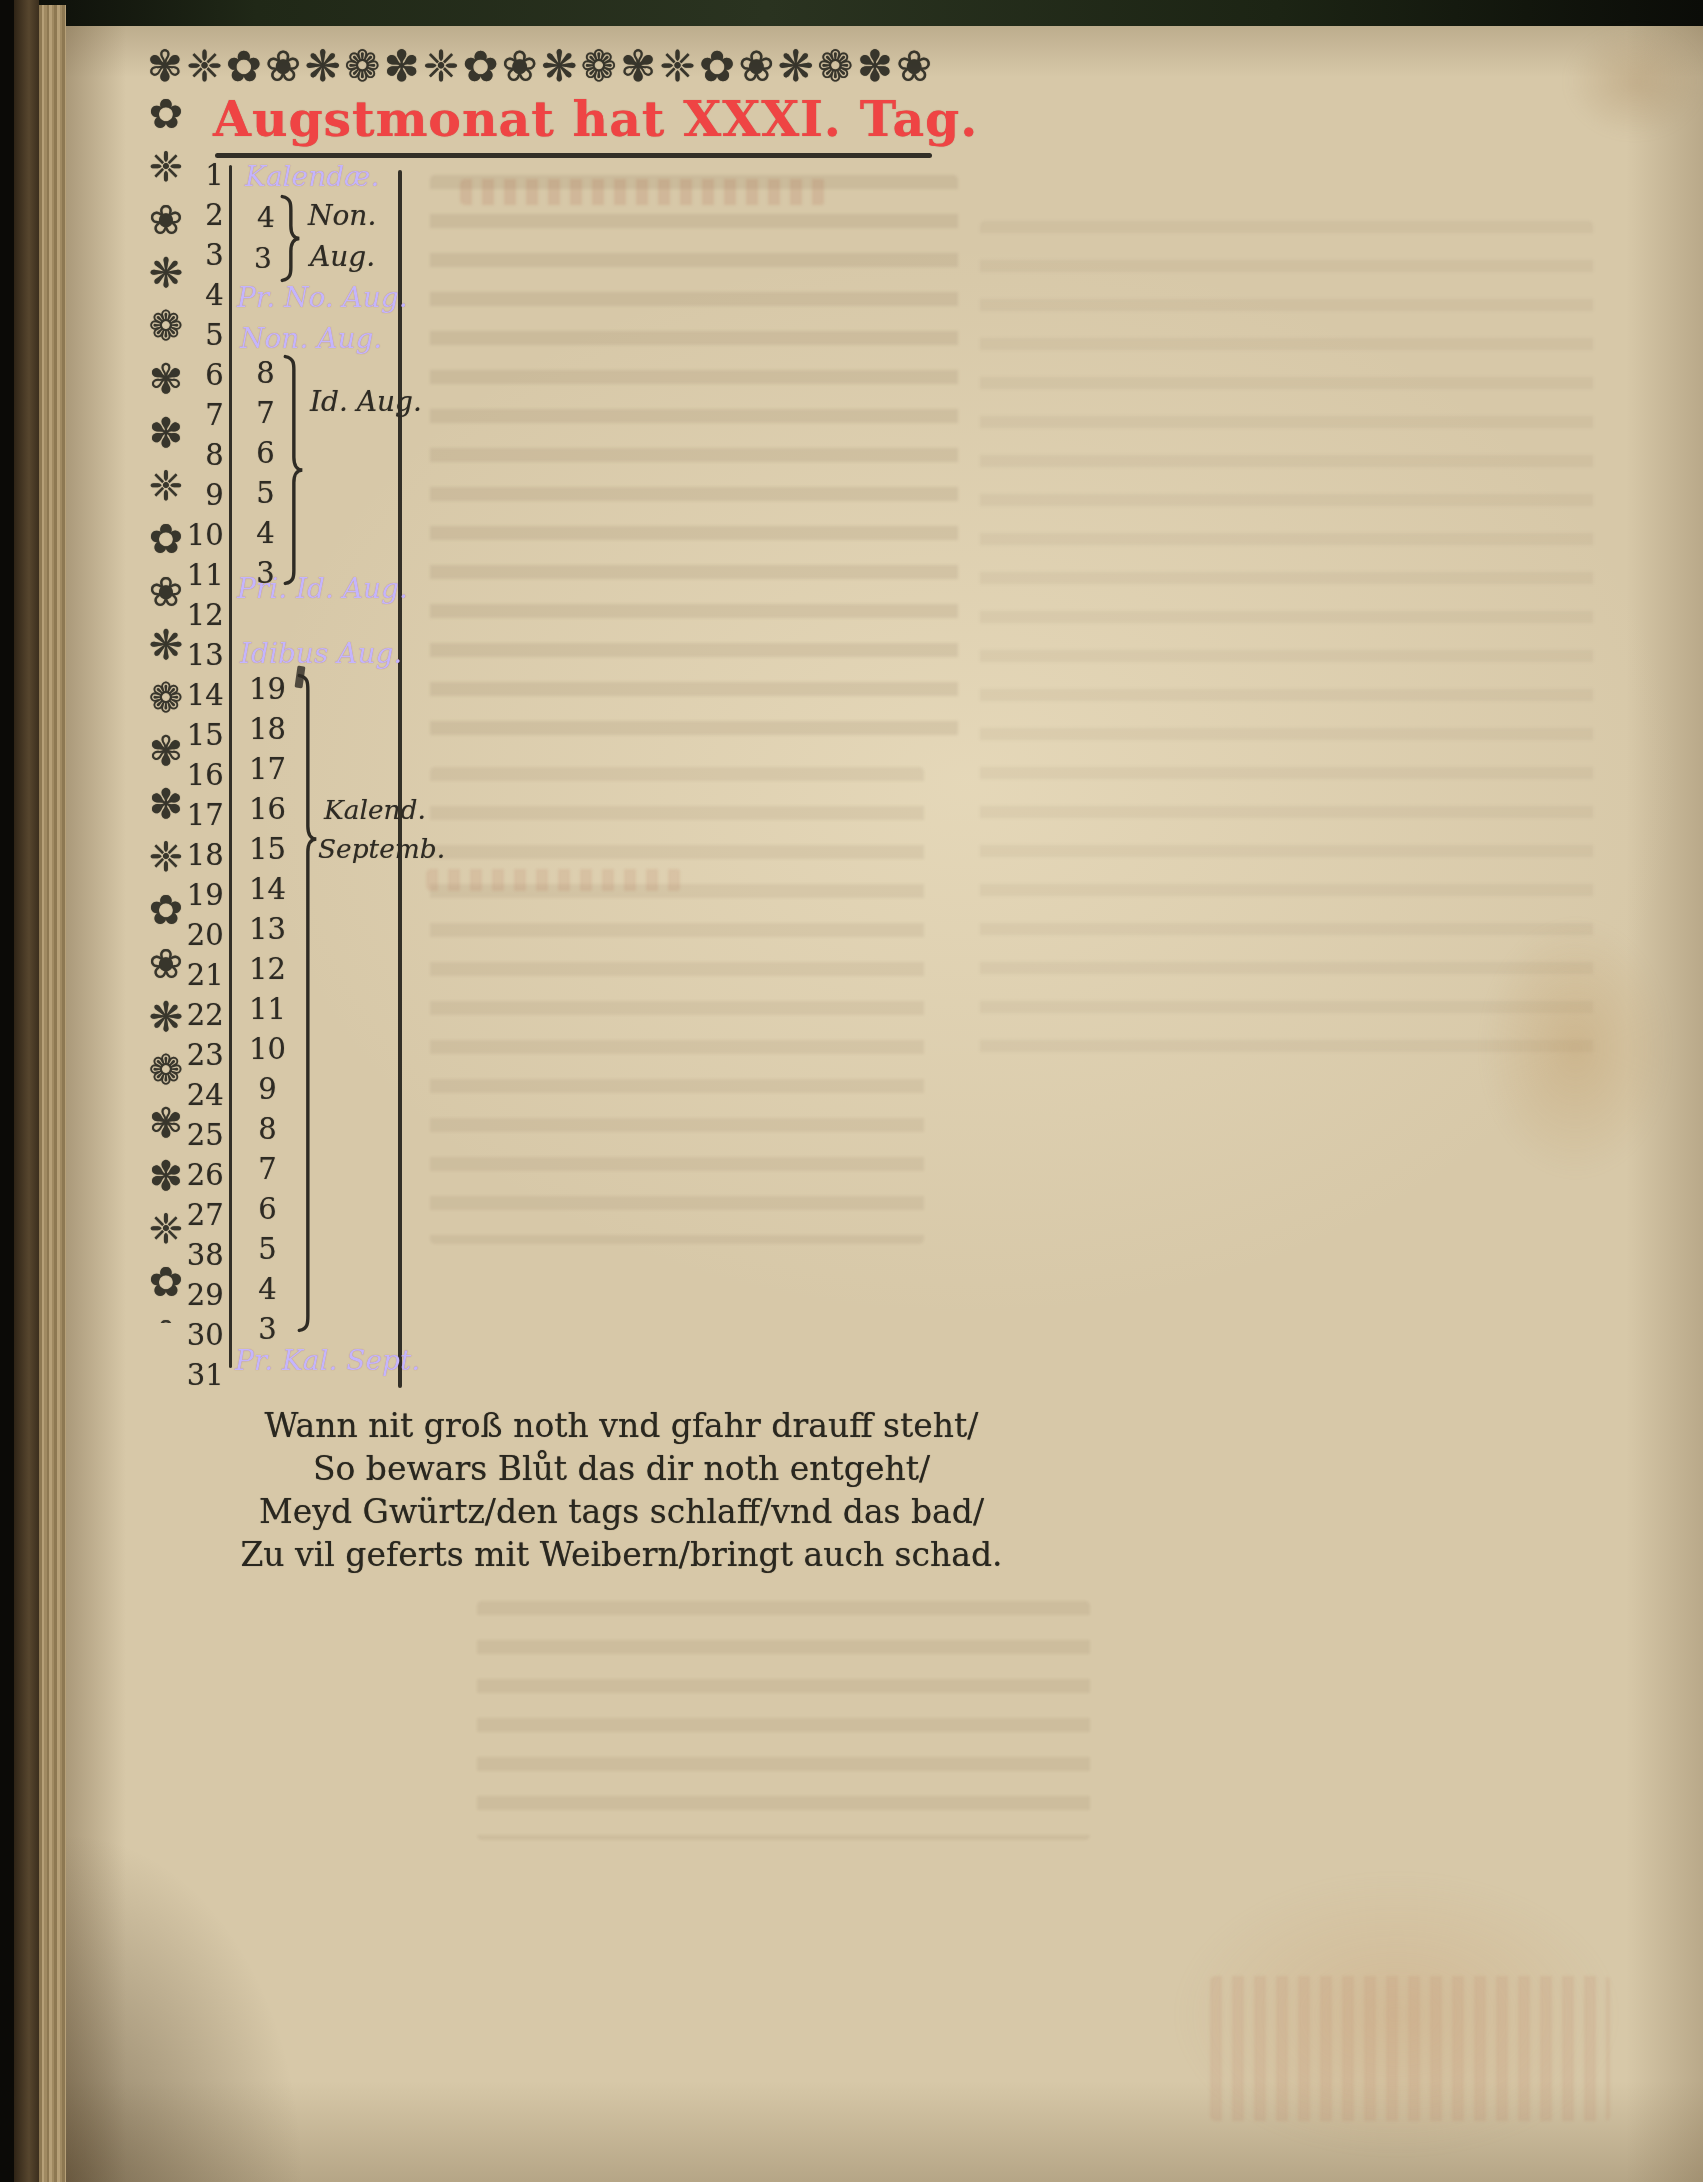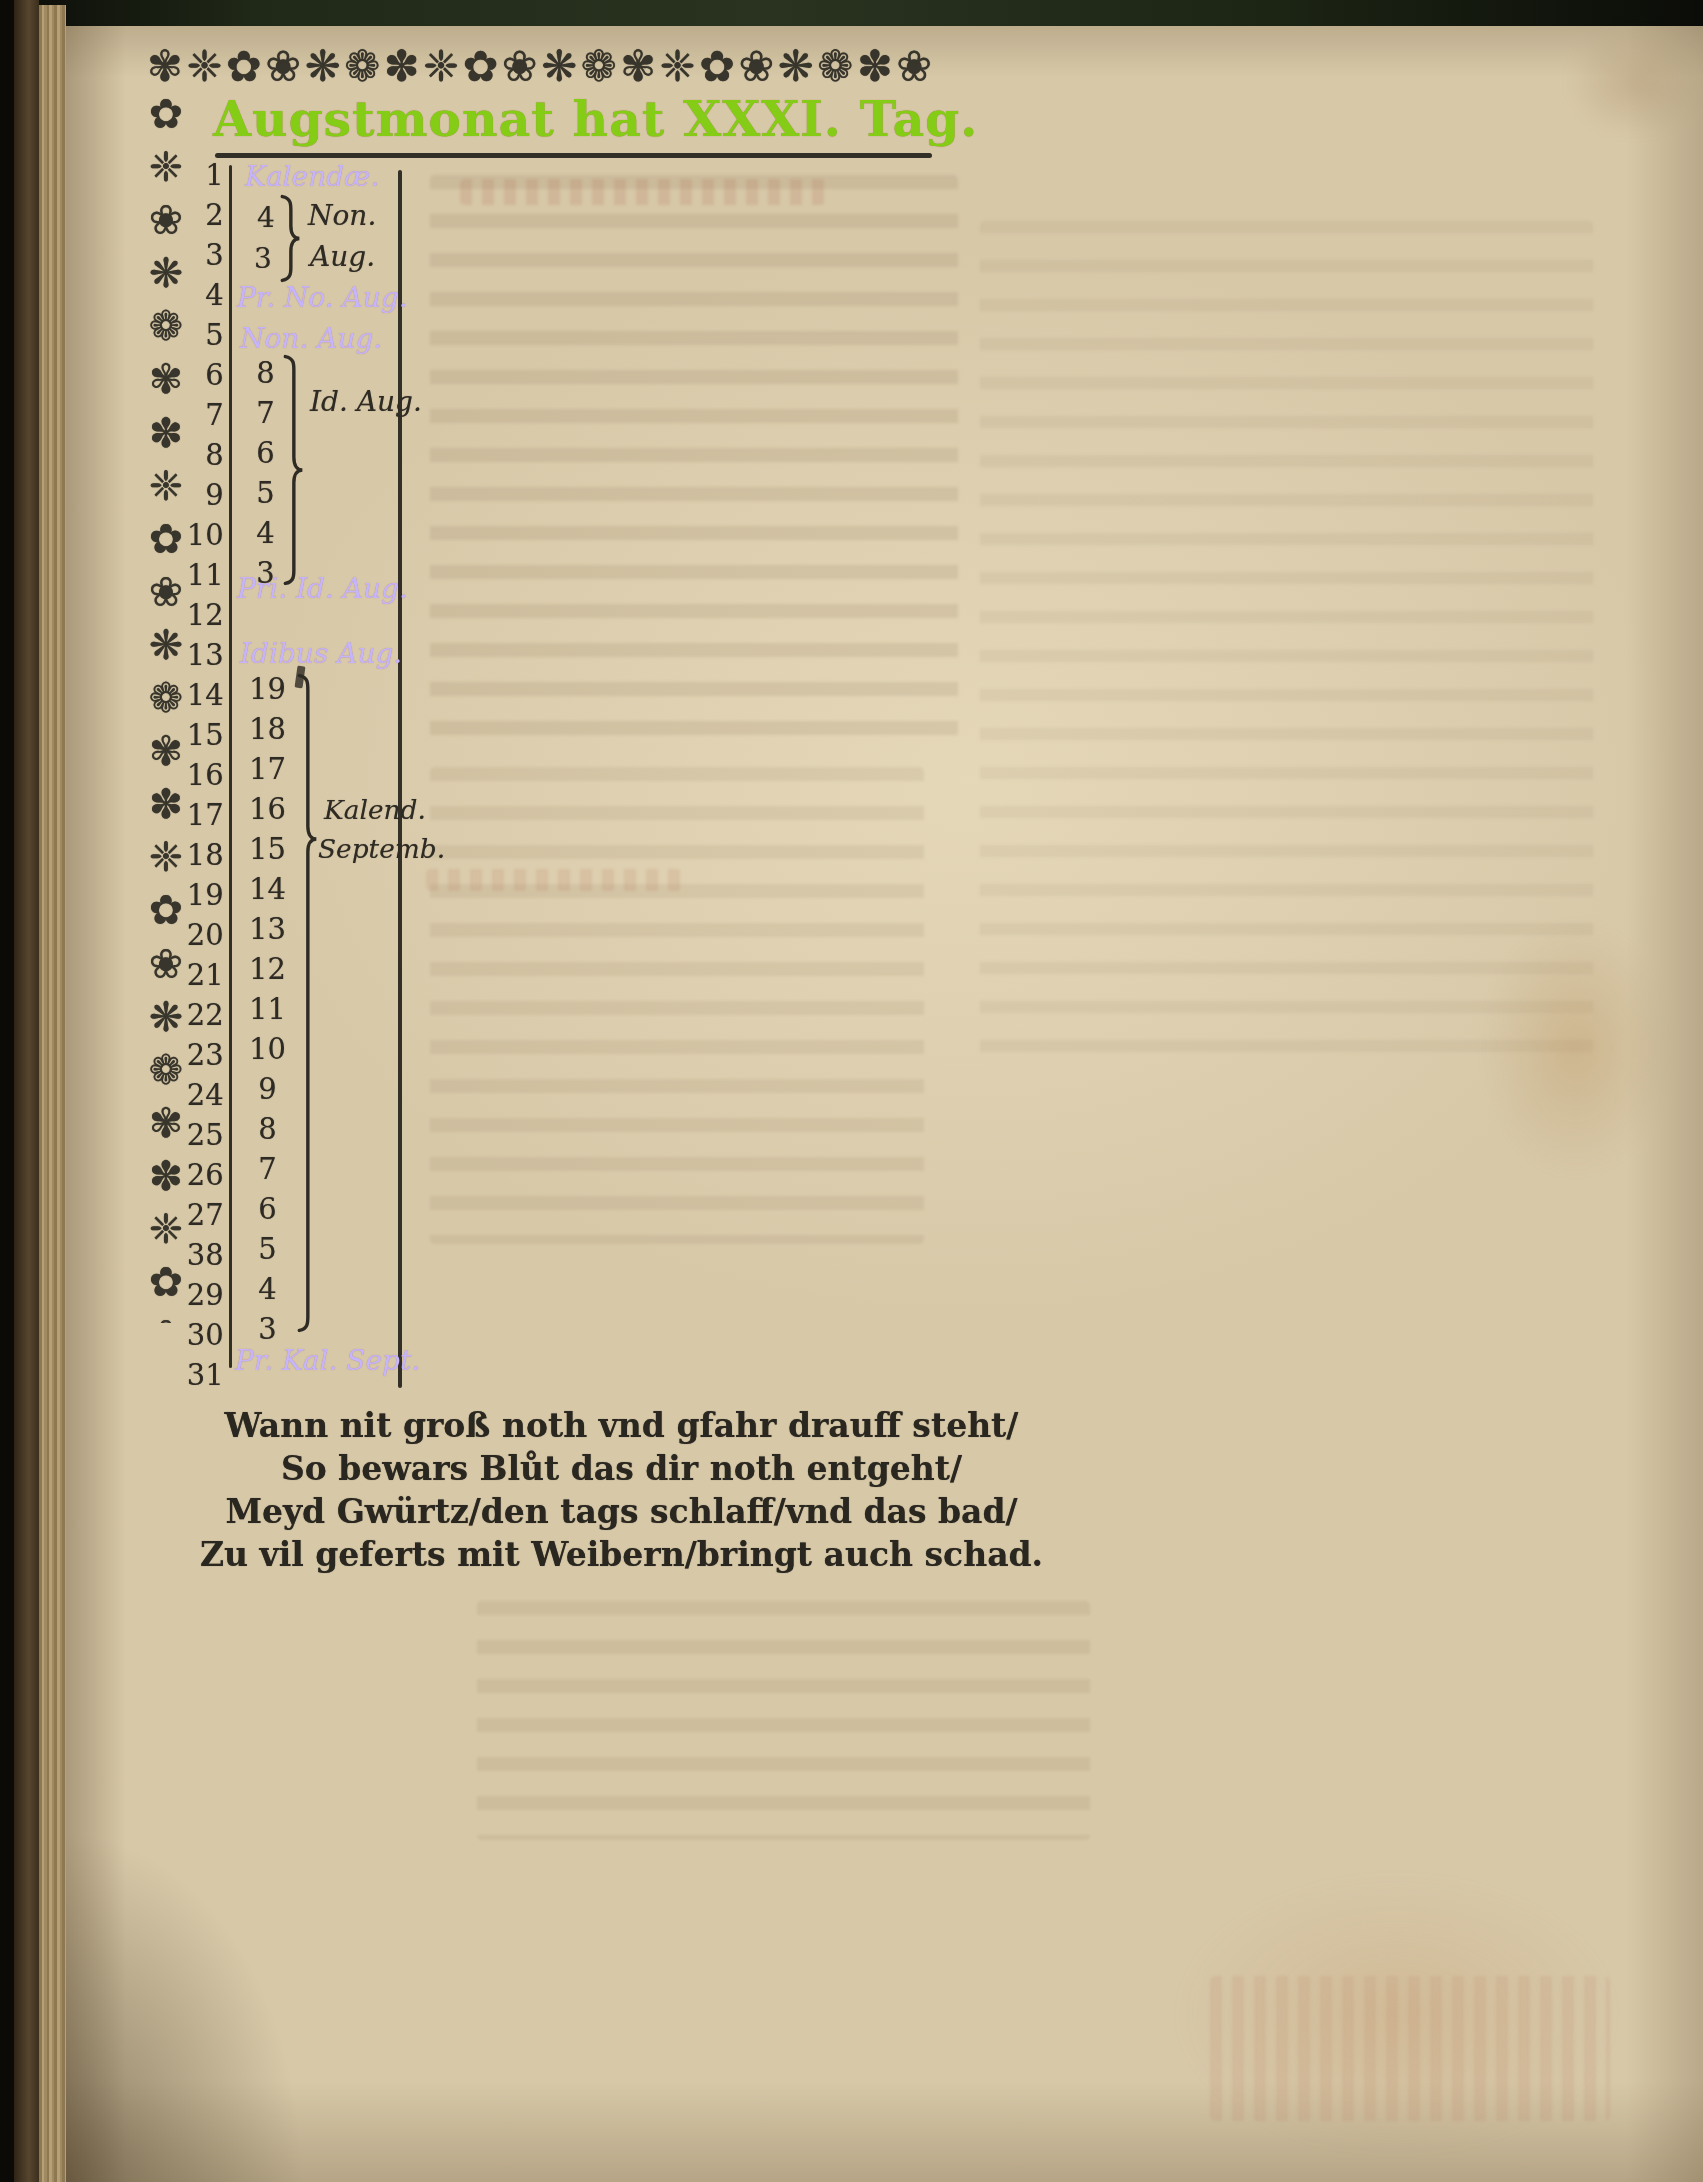--- a/index.html
+++ b/index.html
@@ -34,21 +34,21 @@
     font-family:"DejaVu Sans", sans-serif; font-size:43px; line-height:51px; letter-spacing:3.4px;
     color:#2b2a22; white-space:nowrap; overflow:hidden; opacity:.92;
     text-shadow:0 0 0.9px rgba(35,32,22,.7); }
   .ornament-left { position:absolute; left:136px; top:90px; width:58px; height:1233px;
     writing-mode:vertical-rl; font-family:"DejaVu Sans", sans-serif; font-size:41px;
     line-height:56px; letter-spacing:5.1px; color:#2b2a22; overflow:hidden; opacity:.92;
     text-shadow:0 0 0.9px rgba(35,32,22,.7); }
 
   
   .title { position:absolute; left:213px; top:90px; width:724px; text-align:center;
-    font-size:49px; font-weight:bold; color:#84cc16; letter-spacing:0.9px; white-space:nowrap;
+    font-size:49px; font-weight:bold; color:#ef4444; letter-spacing:0.9px; white-space:nowrap;
     text-shadow:0 0 0.9px rgba(150,60,40,.6); }
 
   
   .rule { position:absolute; background:#26241d; border-radius:2.6px; opacity:.93; }
   #rule-h    { left:215px; top:153px; width:717px; height:5.1px; }
   #rule-v-days { left:229px; top:165px; width:3.4px; height:1203px; }
   #rule-v-mid  { left:398px; top:170px; width:4.3px; height:1218px; }
 
   
   .day-numbers { position:absolute; left:191px; top:155px; width:36px; }
@@ -65,21 +65,21 @@
   .num-col { position:absolute; width:37px; }
   .num-col .num { height:40px; display:flex; align-items:center; justify-content:center;
     font-size:29px; color:#2e2b24; text-shadow:0 0 0.9px rgba(40,35,25,.5); }
 
   .brace { position:absolute; overflow:visible; }
   .ink-blot { position:absolute; left:296px; top:666px; width:7.7px; height:22px;
     background:#2e2b24; border-radius:1.7px; transform:rotate(8deg); opacity:.8; }
 
   
   .verse { position:absolute; left:187px; top:1404px; width:869px; text-align:center; }
-  .verse-line { font-size:33px; font-weight:bold; color:#29271f; line-height:43px;
+  .verse-line { font-size:33px; font-weight:normal; color:#29271f; line-height:43px;
     white-space:nowrap; text-shadow:0 0 0.9px rgba(35,30,20,.6); }
 
   
   .ghost { position:absolute; filter:blur(1.7px); border-radius:5.1px; }
   .g-lines  { background: repeating-linear-gradient(180deg, rgba(120,95,70,.13) 0 13.6px, rgba(120,95,70,0) 13.6px 39px); }
   .g-lines-light { background: repeating-linear-gradient(180deg, rgba(120,95,70,.08) 0 12px, rgba(120,95,70,0) 12px 39px); }
   .g-red    { background: repeating-linear-gradient(90deg, rgba(175,95,70,.16) 0 12px, rgba(175,95,70,0) 12px 22px); }
   .stain { position:absolute; filter:blur(5.1px); }
 </style>
 </head>

